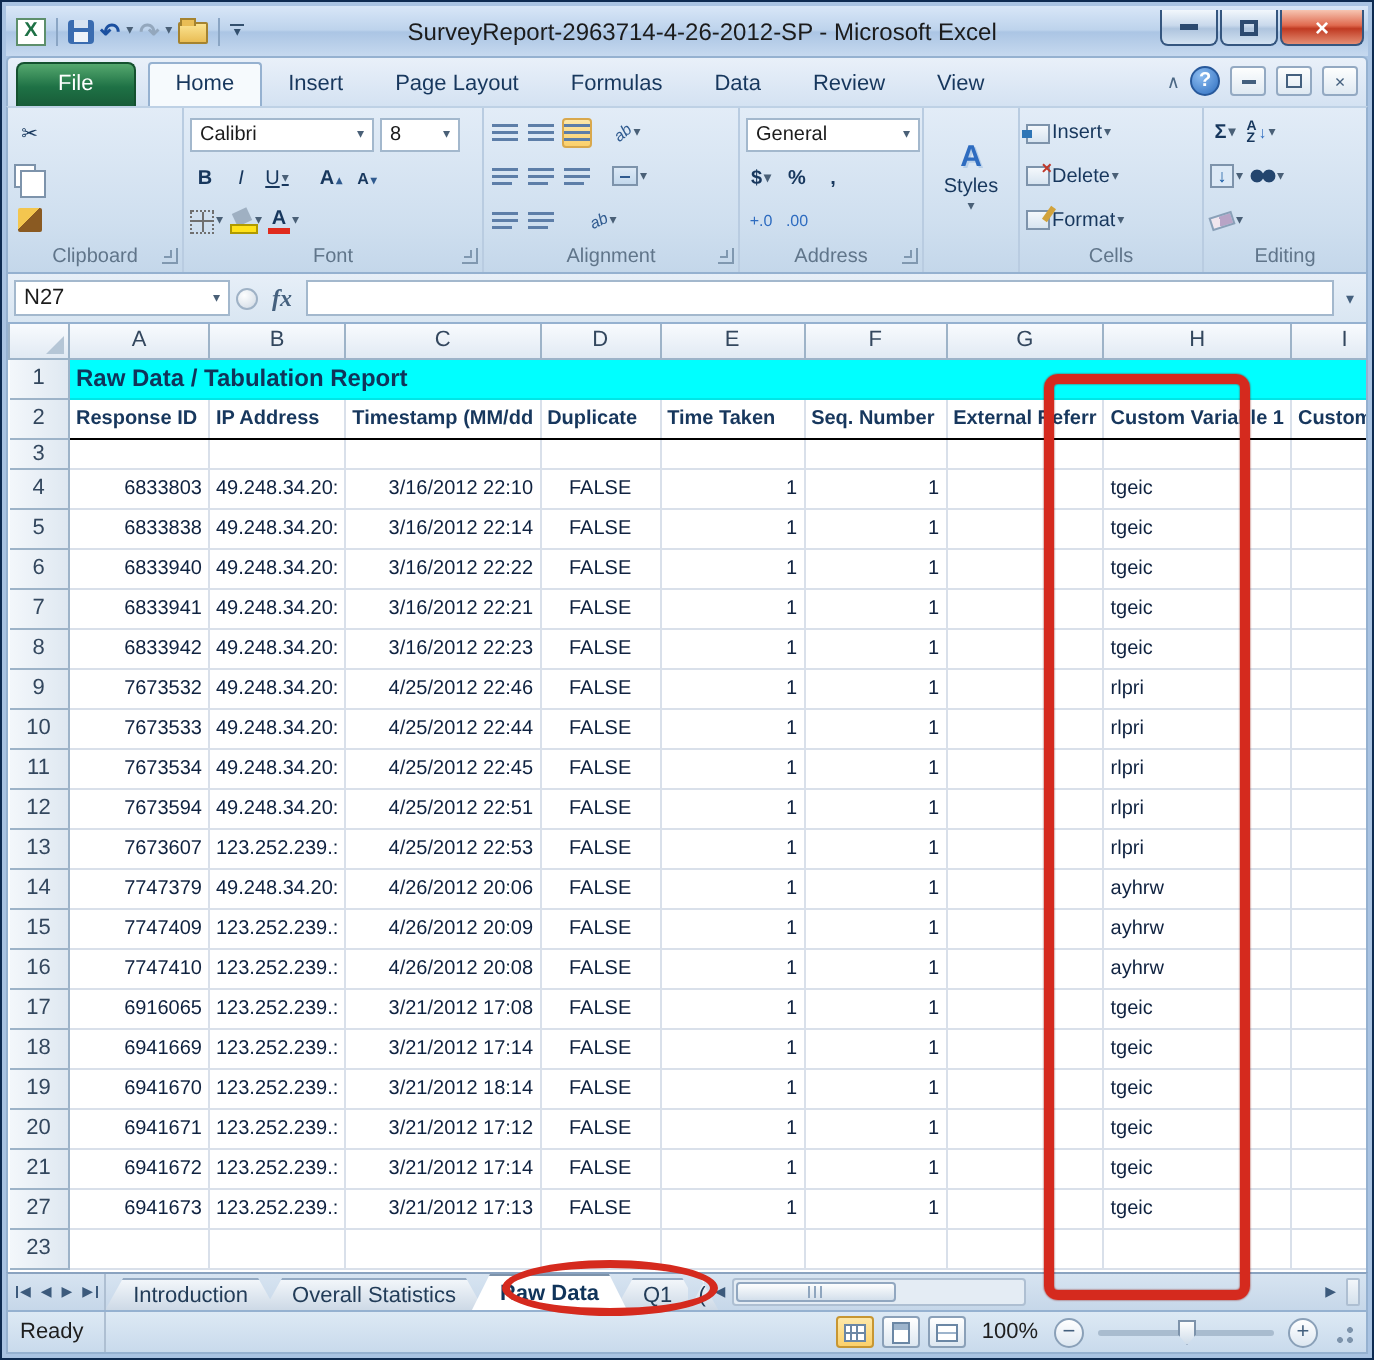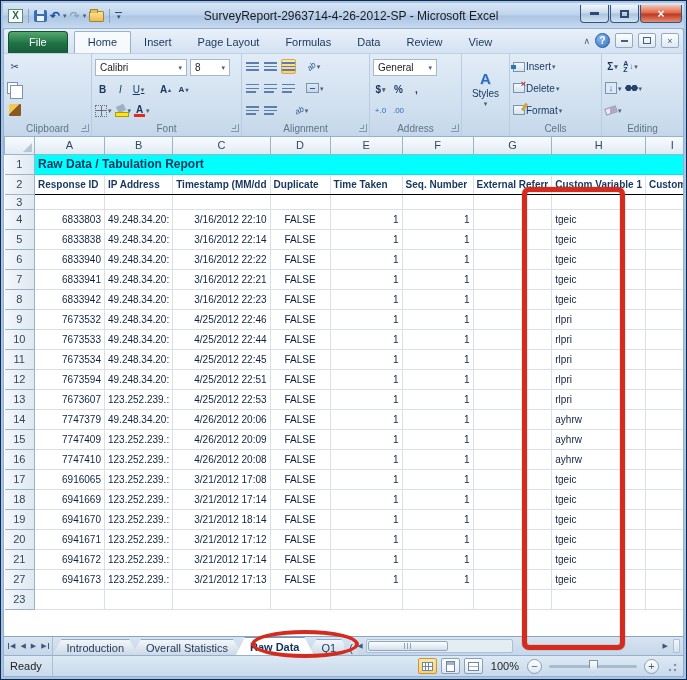--- a/index.html
+++ b/index.html
@@ -309,21 +309,21 @@
               <span class="dd">▾</span>
             </span>
         </span>
       </div>
       <div class="glabel">Alignment</div>
       <span class="launcher"></span>
     </div>
 
     <div class="group" style="width:92px">
       <div class="gcol" style="flex:1">
-        <span class="combo" style="width:64px">
+        <span class="combo" style="width:87px">
             <span>General</span>
             <span class="dd" style="margin-left:auto">▾</span>
           </span>
         <span class="brow">
           <span class="btn numtxt">
               <span>$</span>
               <span class="dd">▾</span>
             </span>
           <span class="btn numtxt">%</span>
           <span class="btn numtxt">,</span>
@@ -405,20 +405,30 @@
           <span class="btn">
               <span class="eraser"></span>
               <span class="dd">▾</span>
             </span>
         </span>
       </div>
       <div class="glabel">Editing</div>
     </div>
   </div>
 
+  <div class="fbar">
+    <span class="namebox">
+        <span>N27</span>
+        <span class="dd">▾</span>
+      </span>
+    <span class="fxcirc"></span>
+    <span class="fx">fx</span>
+    <span class="finput"></span>
+    <span class="fexp">▾</span>
+  </div>
 
   <div class="gridwrap">
     <table>
       <colgroup id="cg">
           <col style="width: 30px;">
           <col style="width: 70px;">
           <col style="width: 68px;">
           <col style="width: 84px;">
           <col style="width: 60px;">
           <col style="width: 72px;">

